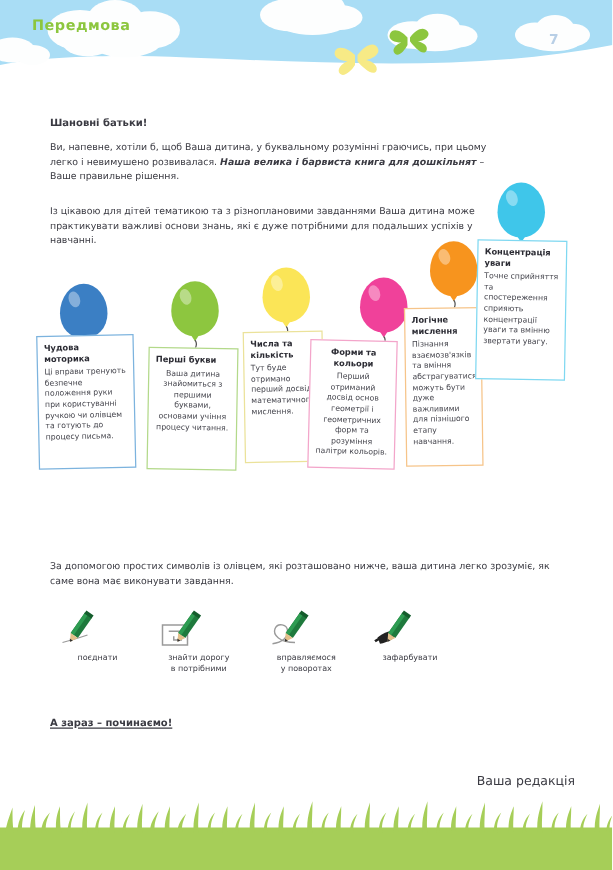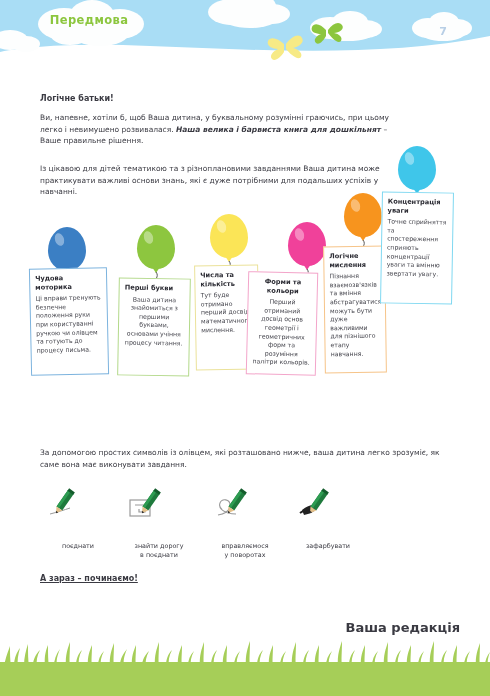--- a/index.html
+++ b/index.html
@@ -36,21 +36,20 @@
     position: absolute;
     left: 0;
     top: 13px;
     width: 130px;
     text-align: center;
     color: #8cc63e;
     font-size: 11.5px;
     font-weight: bold;
     letter-spacing: .4px;
     z-index: 6;
-    padding-left: 24px;
   }
   .page-number {
     position: absolute;
     left: 430px;
     top: 25px;
     width: 26px;
     text-align: center;
     color: #b8cfe6;
     font-size: 11px;
     font-weight: bold;
@@ -122,39 +121,39 @@
 
   
   .icon-item {
     position: absolute;
     text-align: center;
   }
   .icon-item .ic-label {
     font-size: 6.4px;
     color: #3a3a42;
     line-height: 9px;
-    margin-top: 20px;
+    margin-top: 0;
   }
   .icon-art { position: relative; height: 34px; }
 
   
   .grass {
     position: absolute;
     left: 0;
     bottom: 0;
     width: 490px;
     height: 60px;
   }
   .footer-sign {
     position: absolute;
     right: 30px;
     top: 620px;
-    font-size: 13px;
+    font-size: 10px;
     color: #3a3a42;
-    font-weight: bold;
+    font-weight: normal;
   }
 </style>
 </head>
 <body>
 
 <div id="page">
 
   <div class="sky">
     <svg class="sky-bg" viewBox="0 0 490 62" preserveAspectRatio="none">
       <path d="M0,0 L490,0 L490,36 C380,58 260,50 150,46 C80,43 30,46 0,52 Z" fill="#a9ddf5"></path>
@@ -198,21 +197,21 @@
       <g fill="#8cc63e">
         <path d="M326,30 c-5,-6 -12,-8 -14,-3 c-2,5 4,7 9,7 c-5,2 -8,6 -5,9 c3,3 8,-3 10,-7 z"></path>
         <path d="M328,30 c5,-7 11,-9 14,-5 c3,4 -3,8 -8,8 c5,1 9,4 7,8 c-3,4 -10,-4 -13,-8 z"></path>
       </g>
     </svg>
 
     <div class="page-title">Передмова</div>
     <div class="page-number">7</div>
   </div>
 
-  <div class="txt bold" style="left:40px; top:93px; width:400px;">Логічне батьки!</div>
+  <div class="txt bold" style="left:40px; top:93px; width:400px;">Шановні батьки!</div>
 
   <div class="txt" style="left:40px; top:112px; width:370px;">
     <span>Ви, напевне, хотіли б, щоб Ваша дитина, у буквальному розумінні граючись, при цьому легко і невимушено розвивалася. </span><span class="ital">Наша велика і барвиста книга для дошкільнят</span><span> – Ваше правильне рішення.</span>
   </div>
 
   <div class="txt" style="left:40px; top:163px; width:360px;">Із цікавою для дітей тематикою та з різноплановими завданнями Ваша дитина може практикувати важливі основи знань, які є дуже потрібними для подальших успіхів у навчанні.</div>
 
   <div class="balloon" style="left:48px; top:227px;">
     <div class="body" style="background:#3b7fc4"></div>
       <div class="gloss"></div>
@@ -325,21 +324,21 @@
         <g transform="translate(38,2) rotate(35)">
           <rect x="0" y="0" width="7" height="20" fill="#1f7a3d"></rect>
           <rect x="0" y="0" width="3" height="20" fill="#2e9c52"></rect>
           <polygon points="0,20 7,20 3.5,26" fill="#e3c08a"></polygon>
           <polygon points="2,24 5,24 3.5,26" fill="#333"></polygon>
           <rect x="0" y="-2" width="7" height="3" fill="#145c2c"></rect>
         </g>
       </svg>
     </div>
     <div class="ic-label">знайти дорогу</div>
-    <div class="ic-label" style="margin-top:0">в поєднати</div>
+    <div class="ic-label" style="margin-top:0">в потрібними</div>
   </div>
 
   <div class="icon-item" style="left:202px; top:488px; width:86px;">
     <div class="icon-art">
       <svg width="86" height="34" viewBox="0 0 86 34">
         <path d="M34,26 C22,26 16,20 18,15 C20,10 28,11 28,17 C28,23 22,26 16,27" stroke="#9a9a9a" fill="none" stroke-width="1.1"></path>
         <g transform="translate(38,2) rotate(35)">
           <rect x="0" y="0" width="7" height="20" fill="#1f7a3d"></rect>
           <rect x="0" y="0" width="3" height="20" fill="#2e9c52"></rect>
           <polygon points="0,20 7,20 3.5,26" fill="#e3c08a"></polygon>

